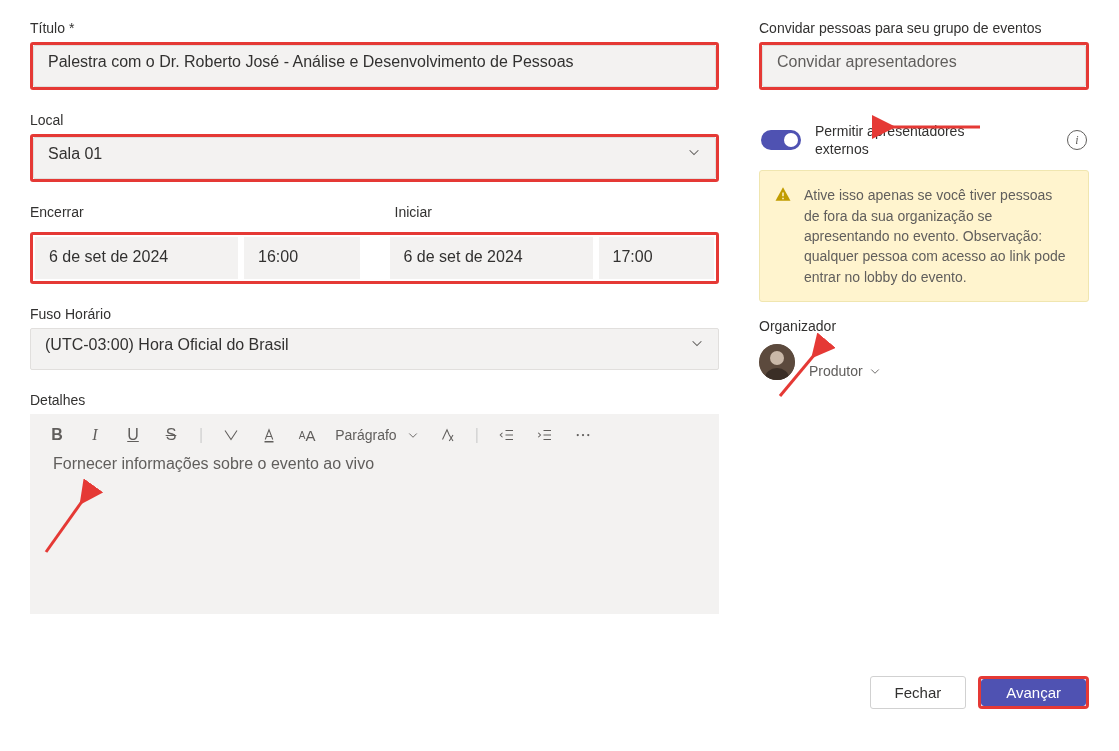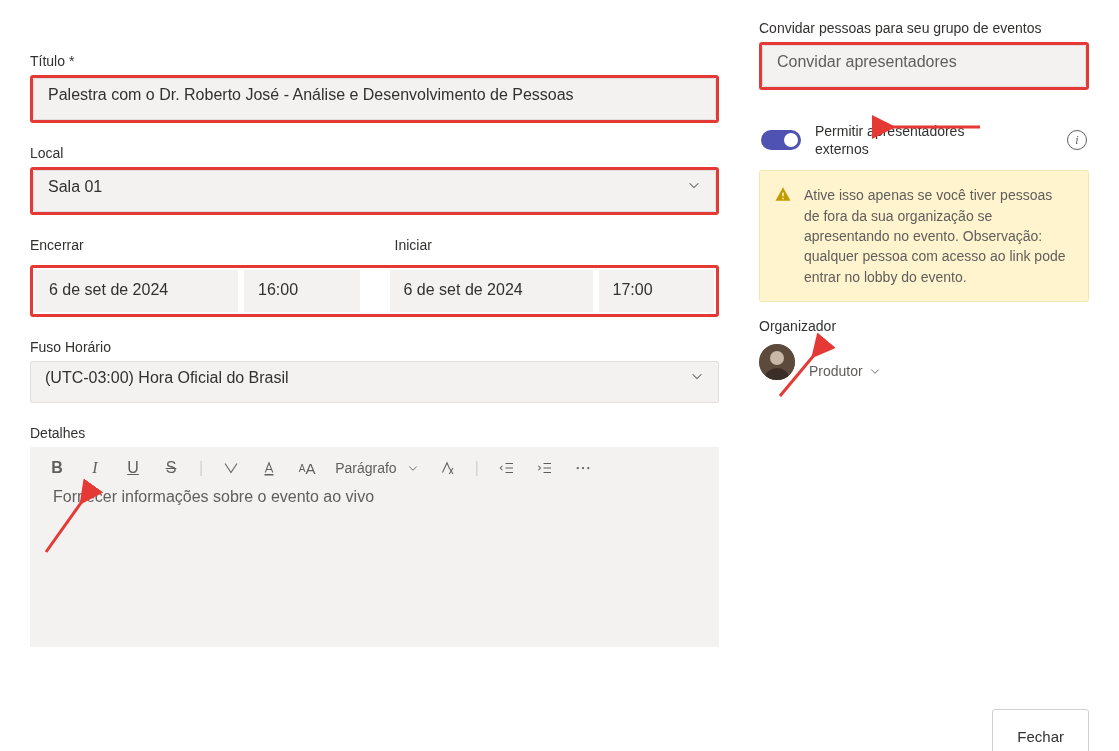--- a/index.html
+++ b/index.html
@@ -6,21 +6,21 @@
   body {
     margin: 0;
     font-family: "Segoe UI", Arial, sans-serif;
     background: #fff;
     color: #323130;
     padding: 20px 30px 20px 30px;
     width: 1119px;
     position: relative;
   }
   .wrap { display: flex; gap: 40px; }
-  .left { flex: 1 1 65%; margin-top: 33px; }
+  .left { flex: 1 1 65%; }
   .right { flex: 0 0 330px; }
 
   .label { font-size: 14px; color: #323130; margin-bottom: 6px; }
   .field {
     width: 100%;
     padding: 4px 14px;
     border: 1px solid #e1dfdd;
     background: #f3f2f1;
     font-size: 16px;
     color: #323130;
@@ -90,21 +90,21 @@
   .org-row { display:flex; align-items:center; gap:14px; }
   .avatar { width:36px; height:36px; border-radius:50%; background:linear-gradient(135deg,#8e7b6d,#4a3f38); overflow:hidden; position:relative;}
   .avatar svg { width:36px; height:36px; display:block; }
   .org-info { display:flex; flex-direction:column; }
   .org-name { font-size:15px; color:#323130; filter: blur(3px); letter-spacing:1px; height:18px;}
   .org-role { font-size:14px; color:#605e5c; display:flex; align-items:center; gap:6px; cursor:pointer;}
 
   
   .footer { display:flex; justify-content:flex-end; gap:12px; margin-top:40px; }
   .btn {
-    padding: 18px 24px; font-size:15px; border-radius:3px; cursor:pointer;
+    padding: 4px 24px; font-size:15px; border-radius:3px; cursor:pointer;
     border:1px solid #d1d1d1; background:#fff; color:#323130;text-align:center;
   }
   .btn.primary { background:#4f52b2; color:#fff; border-color:#4f52b2; }
 
   
   .arrow { position:absolute; pointer-events:none; }
   .arrow svg { overflow:visible; }
 
 </style>
 </head>
@@ -278,20 +278,23 @@
               <path d="M3 6l5 5 5-5" stroke="#605e5c" stroke-width="1.2" fill="none"></path>
             </svg>
         </div>
       </div>
     </div>
   </div>
 </div>
 
 <div class="footer">
   <button class="btn">Fechar</button>
+  <div class="highlight" style="border-radius:4px;">
+    <button class="btn primary">Avançar</button>
+  </div>
 </div>
 
 <div class="arrow" style="left:880px; top:115px;">
   <svg width="110" height="24">
       <defs>
         <marker id="ah1" markerWidth="8" markerHeight="8" refX="2" refY="4" orient="auto">
           <path d="M8 0L0 4l8 4z" fill="#e53935"></path>
         </marker>
       </defs>
       <line x1="100" y1="12" x2="10" y2="12" stroke="#e53935" stroke-width="3" marker-end="url(#ah1)"></line>

